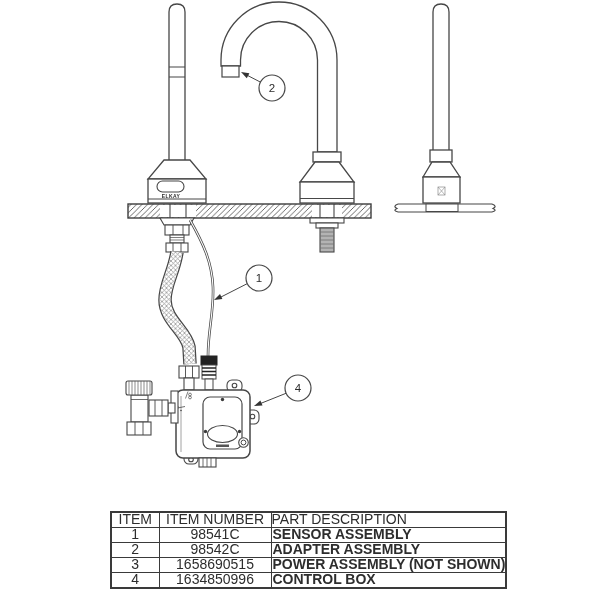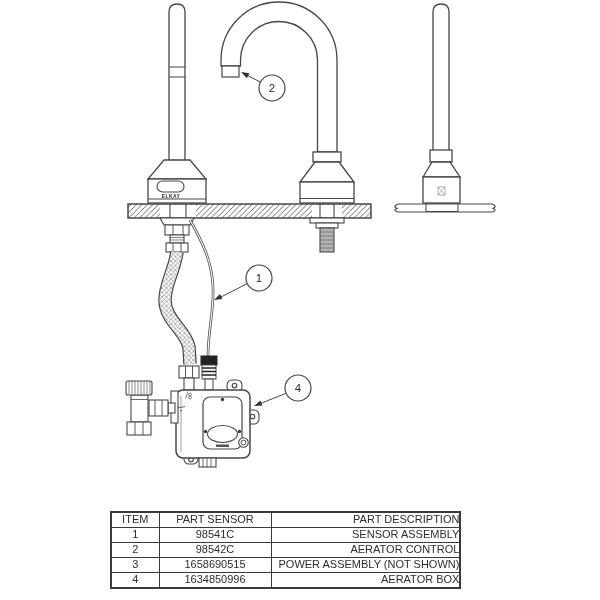--- a/index.html
+++ b/index.html
@@ -11,26 +11,26 @@
   svg{position:absolute;left:0;top:0;}
   svg text{font-family:"Liberation Sans",sans-serif;}
 
   .parts-table{
     position:absolute;left:110px;top:511px;
     border-collapse:collapse;table-layout:fixed;
     border:2px solid #3a3a3a;background:#fff;
   }
   .parts-table th,.parts-table td{
     border:1.4px solid #3a3a3a;
-    font-size:11px;font-weight:400;color:#2d2d2d;
+    font-size:14px;font-weight:400;color:#2d2d2d;
     height:13.9px;line-height:13.9px;padding:0;white-space:nowrap;
     text-align:center;
   }
-  .parts-table td.desc,.col-desc-h{text-align:right;padding-left:7px;}
-  .parts-table th.col-desc-h{text-align:right;padding-left:0;margin-left:48px;}
+  .parts-table td.desc,.col-desc-h{text-align:left;padding-left:1px;font-weight:bold;}
+  .parts-table th.col-desc-h{text-align:left;padding-left:0;margin-left:48px;}
 </style>
 </head>
 <body>
 
 <div class="stage">
 
 <svg width="600" height="600" viewBox="0 0 600 600">
   <defs>
     <pattern id="hatch" width="5.5" height="5.5" patternUnits="userSpaceOnUse">
       <path d="M0,5.5 L5.5,0" stroke="#5a5a5a" stroke-width="0.9" fill="none"></path>
@@ -196,41 +196,41 @@
 
 <table class="parts-table">
   <colgroup>
         <col style="width:48px">
         <col style="width:112px">
         <col style="width:185px">
       </colgroup>
   <thead>
     <tr>
       <th>ITEM</th>
-      <th>PART SENSOR</th>
+      <th>ITEM NUMBER</th>
       <th class="col-desc-h">PART DESCRIPTION</th>
     </tr>
   </thead>
   <tbody>
     <tr>
       <td>1</td>
       <td>98541C</td>
       <td class="desc">SENSOR ASSEMBLY</td>
     </tr>
     <tr>
       <td>2</td>
       <td>98542C</td>
-      <td class="desc">AERATOR CONTROL</td>
+      <td class="desc">ADAPTER ASSEMBLY</td>
     </tr>
     <tr>
       <td>3</td>
       <td>1658690515</td>
       <td class="desc">POWER ASSEMBLY (NOT SHOWN)</td>
     </tr>
     <tr>
       <td>4</td>
       <td>1634850996</td>
-      <td class="desc">AERATOR BOX</td>
+      <td class="desc">CONTROL BOX</td>
     </tr>
   </tbody>
 </table>
 
 </div>
 
 </body></html>

